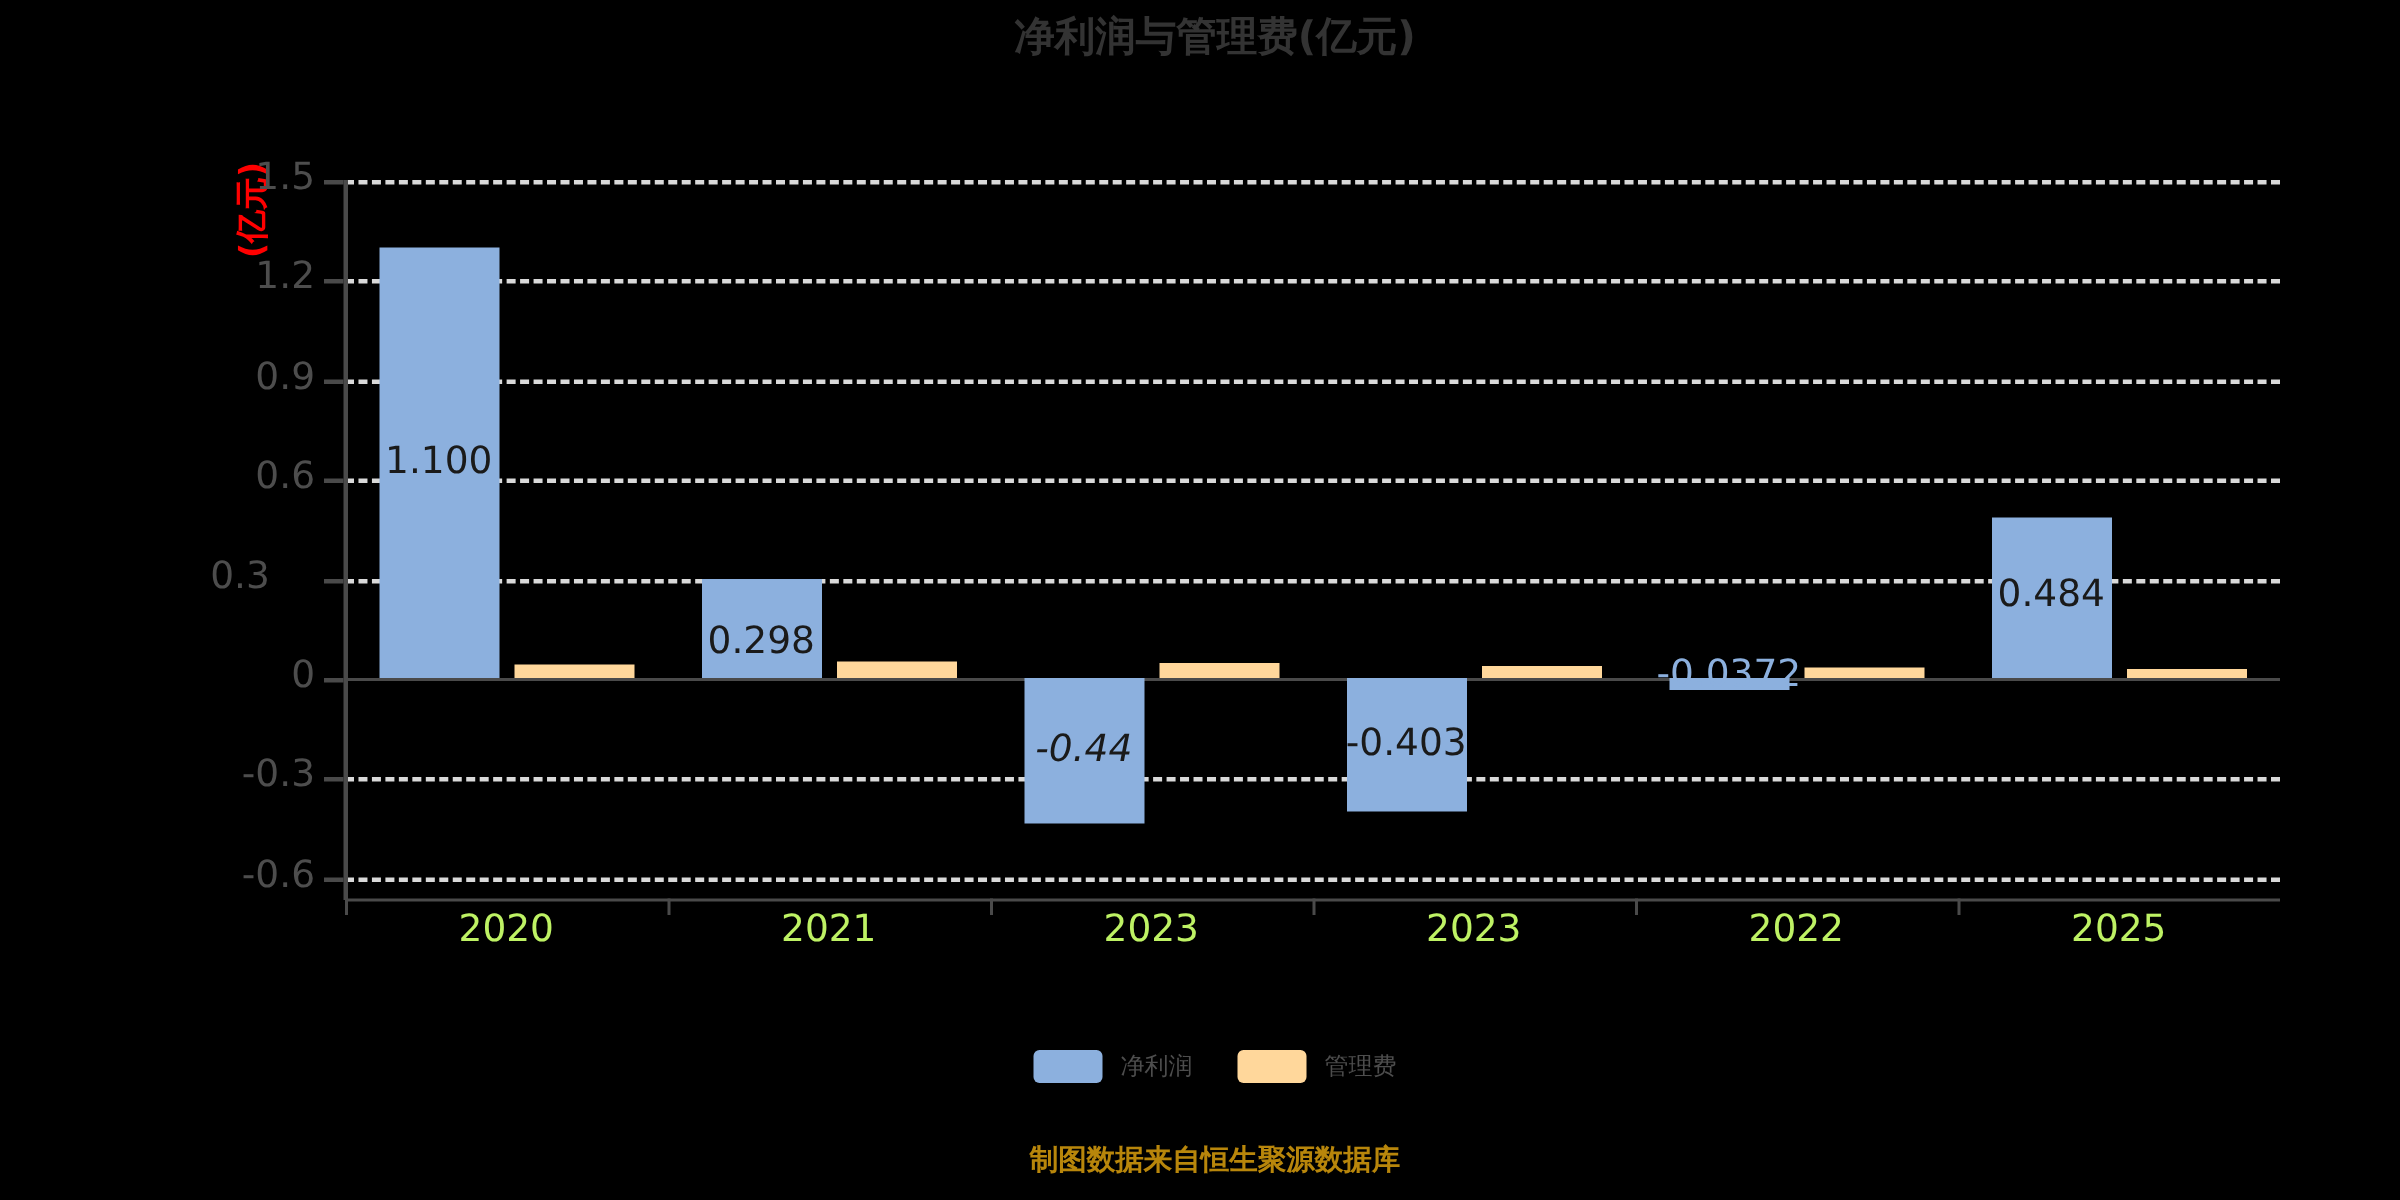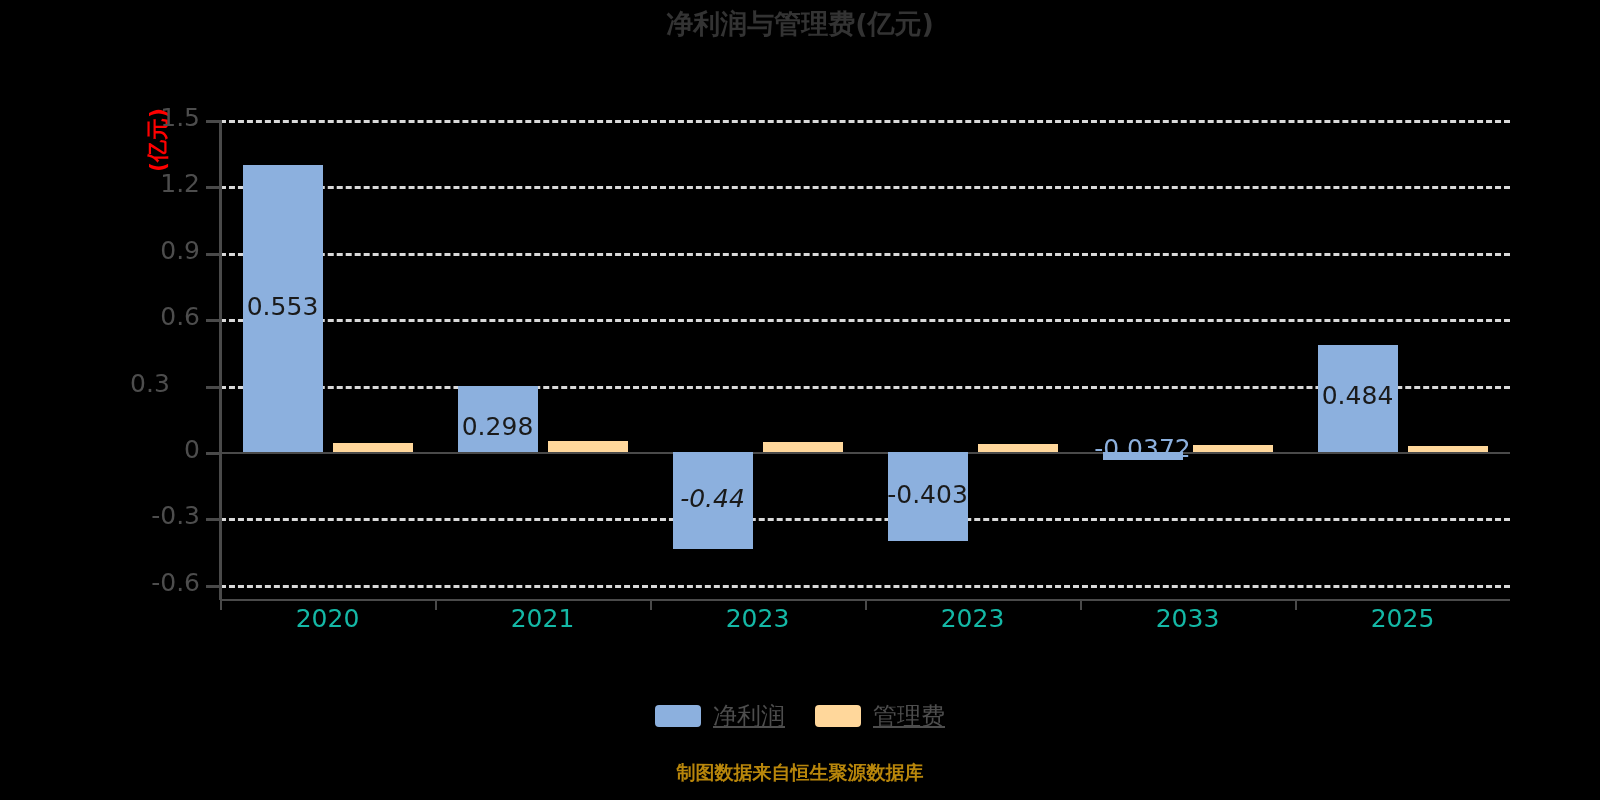--- a/index.html
+++ b/index.html
@@ -10,21 +10,21 @@
   body {
     width: 1600px;
     height: 800px;
     font-family: "DejaVu Sans", "Liberation Sans", sans-serif;
     overflow: hidden;
     position: relative;
   }
 
   #chart-root {
     position: absolute;
-    left: 0; top: 0;
+    left: 10px; top: 0;
     width: 1294px;
     height: 800px;
   }
 
   
   .chart-title {
     position: absolute;
     left: 0;
     top: 6px;
     width: 1600px;
@@ -115,21 +115,21 @@
     position: absolute;
     top: 599px;
     width: 0;
     height: 11px;
     border-left: 2px solid #4a4a4a;
   }
   .x-tick-label {
     position: absolute;
     top: 604px;
     font-size: 25px;
-    color: #14b8a6;
+    color: #bef264;
     text-align: center;
     white-space: nowrap;
     transform: translateX(-50%);
   }
 
   
   .bar {
     position: absolute;
   }
   .bar-profit { background: #8cb0de; }
@@ -162,24 +162,23 @@
     display: flex;
     align-items: center;
     gap: 12px;
   }
   .legend-swatch {
     width: 46px;
     height: 22px;
     border-radius: 4px;
   }
   .legend-label {
-    font-size: 24px;
+    font-size: 16px;
     color: #4d4d4d;
     white-space: nowrap;
-    text-decoration: underline;
   }
 
   
   .footer-note {
     position: absolute;
     left: 0;
     top: 760px;
     width: 1600px;
     text-align: center;
     font-size: 19px;
@@ -233,40 +232,40 @@
   <div id="x-ticks">
       <div class="x-tick" style="left: 220px;"></div>
       <div class="x-tick-label" style="left: 327.5px;">2020</div>
       <div class="x-tick" style="left: 435px;"></div>
       <div class="x-tick-label" style="left: 542.5px;">2021</div>
       <div class="x-tick" style="left: 650px;"></div>
       <div class="x-tick-label" style="left: 757.5px;">2023</div>
       <div class="x-tick" style="left: 865px;"></div>
       <div class="x-tick-label" style="left: 972.5px;">2023</div>
       <div class="x-tick" style="left: 1080px;"></div>
-      <div class="x-tick-label" style="left: 1187.5px;">2033</div>
+      <div class="x-tick-label" style="left: 1187.5px;">2022</div>
       <div class="x-tick" style="left: 1295px;"></div>
       <div class="x-tick-label" style="left: 1402.5px;">2025</div>
     </div>
 
   <div class="legend" id="legend">
       <div class="legend-item">
         <div class="legend-swatch" style="background: rgb(140, 176, 222);"></div>
         <div class="legend-label">净利润</div>
       </div>
       <div class="legend-item">
         <div class="legend-swatch" style="background: rgb(255, 215, 155);"></div>
         <div class="legend-label">管理费</div>
       </div>
     </div>
 
   <div class="footer-note" style="color: rgb(184, 134, 11);">制图数据来自恒生聚源数据库</div>
 
 <div class="bar bar-profit" style="left: 242.5px; top: 165.373px; width: 80px; height: 286.627px; background: rgb(140, 176, 222);"></div>
-    <div class="bar-label" style="left: 282.5px; top: 291.687px;">0.553</div>
+    <div class="bar-label" style="left: 282.5px; top: 291.687px;">1.100</div>
     <div class="bar bar-expense" style="left: 332.5px; top: 442.704px; width: 80px; height: 9.296px; background: rgb(255, 215, 155);"></div>
     <div class="bar bar-profit" style="left: 457.5px; top: 386.043px; width: 80px; height: 65.9573px; background: rgb(140, 176, 222);"></div>
     <div class="bar-label" style="left: 497.5px; top: 402.021px; margin-top: 10px;">0.298</div>
     <div class="bar bar-expense" style="left: 547.5px; top: 441.376px; width: 80px; height: 10.624px; background: rgb(255, 215, 155);"></div>
     <div class="bar bar-profit" style="left: 672.5px; top: 452px; width: 80px; height: 97.3867px; background: rgb(140, 176, 222);"></div>
     <div class="bar-label" style="left: 712.5px; top: 483.693px; font-style: italic;">-0.44</div>
     <div class="bar bar-expense" style="left: 762.5px; top: 442.04px; width: 80px; height: 9.96px; background: rgb(255, 215, 155);"></div>
     <div class="bar bar-profit" style="left: 887.5px; top: 452px; width: 80px; height: 89.1973px; background: rgb(140, 176, 222);"></div>
     <div class="bar-label" style="left: 927.5px; top: 479.599px;">-0.403</div>
     <div class="bar bar-expense" style="left: 977.5px; top: 444.253px; width: 80px; height: 7.74667px; background: rgb(255, 215, 155);"></div>

